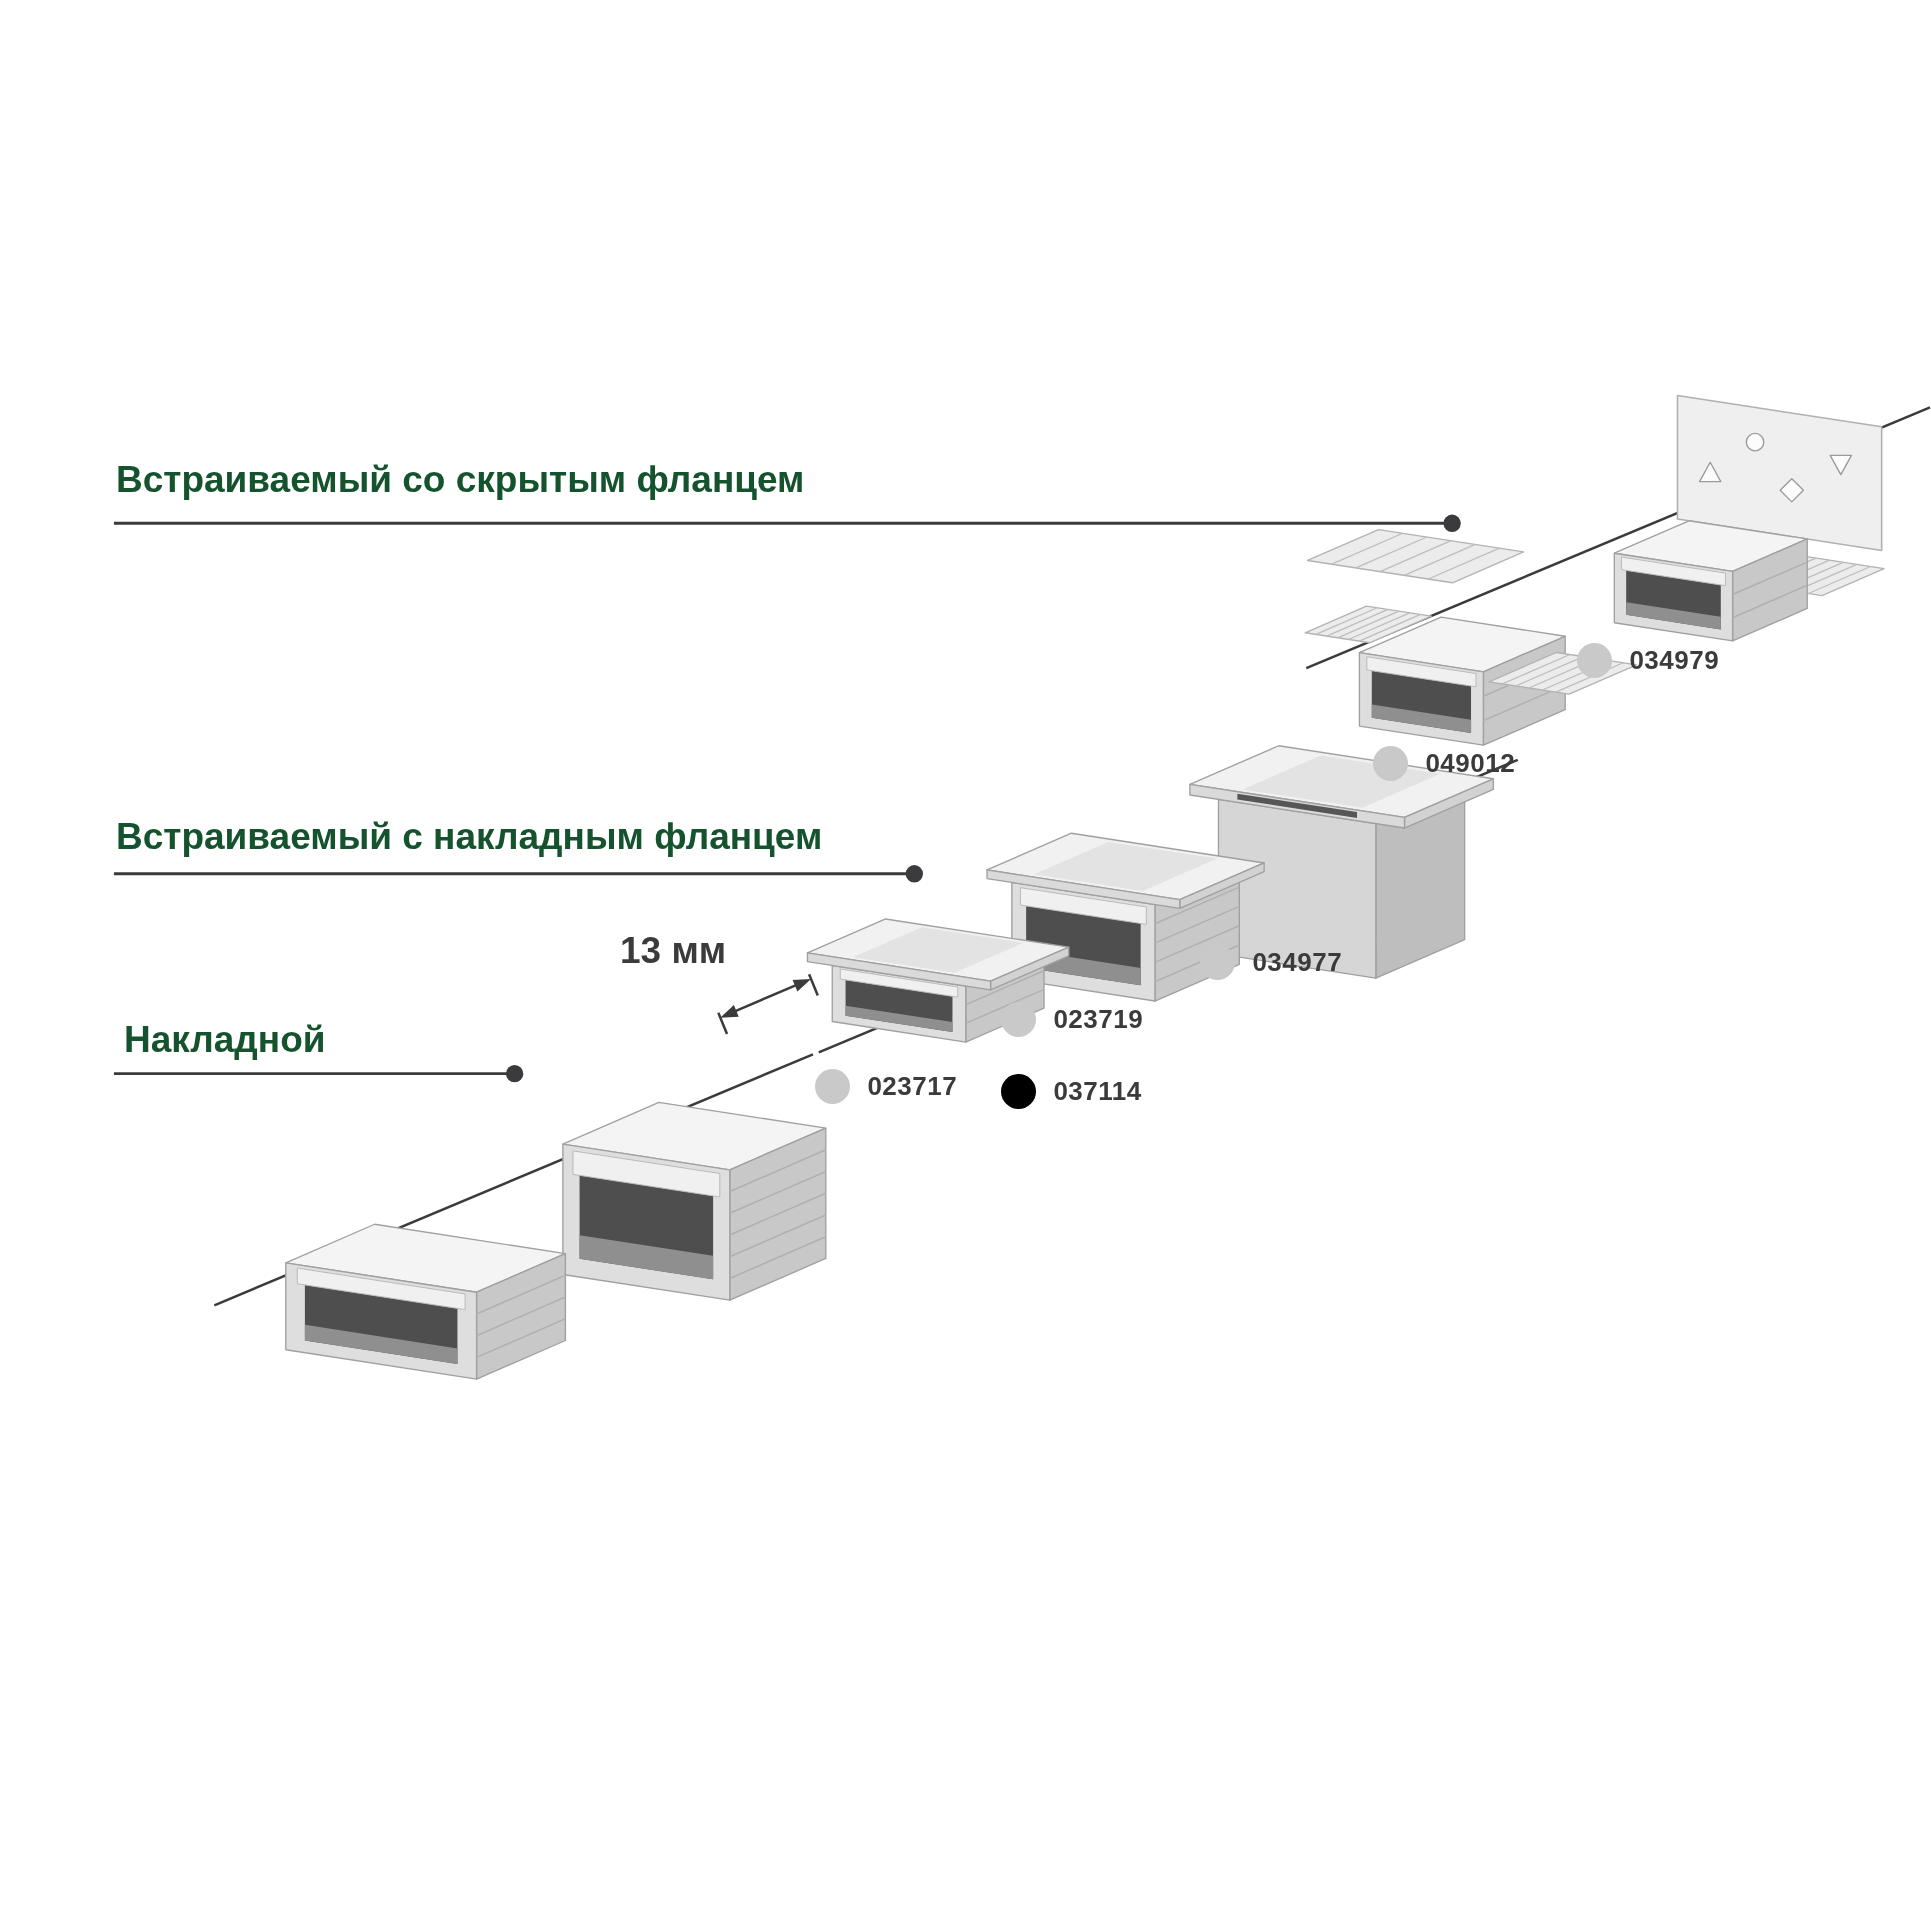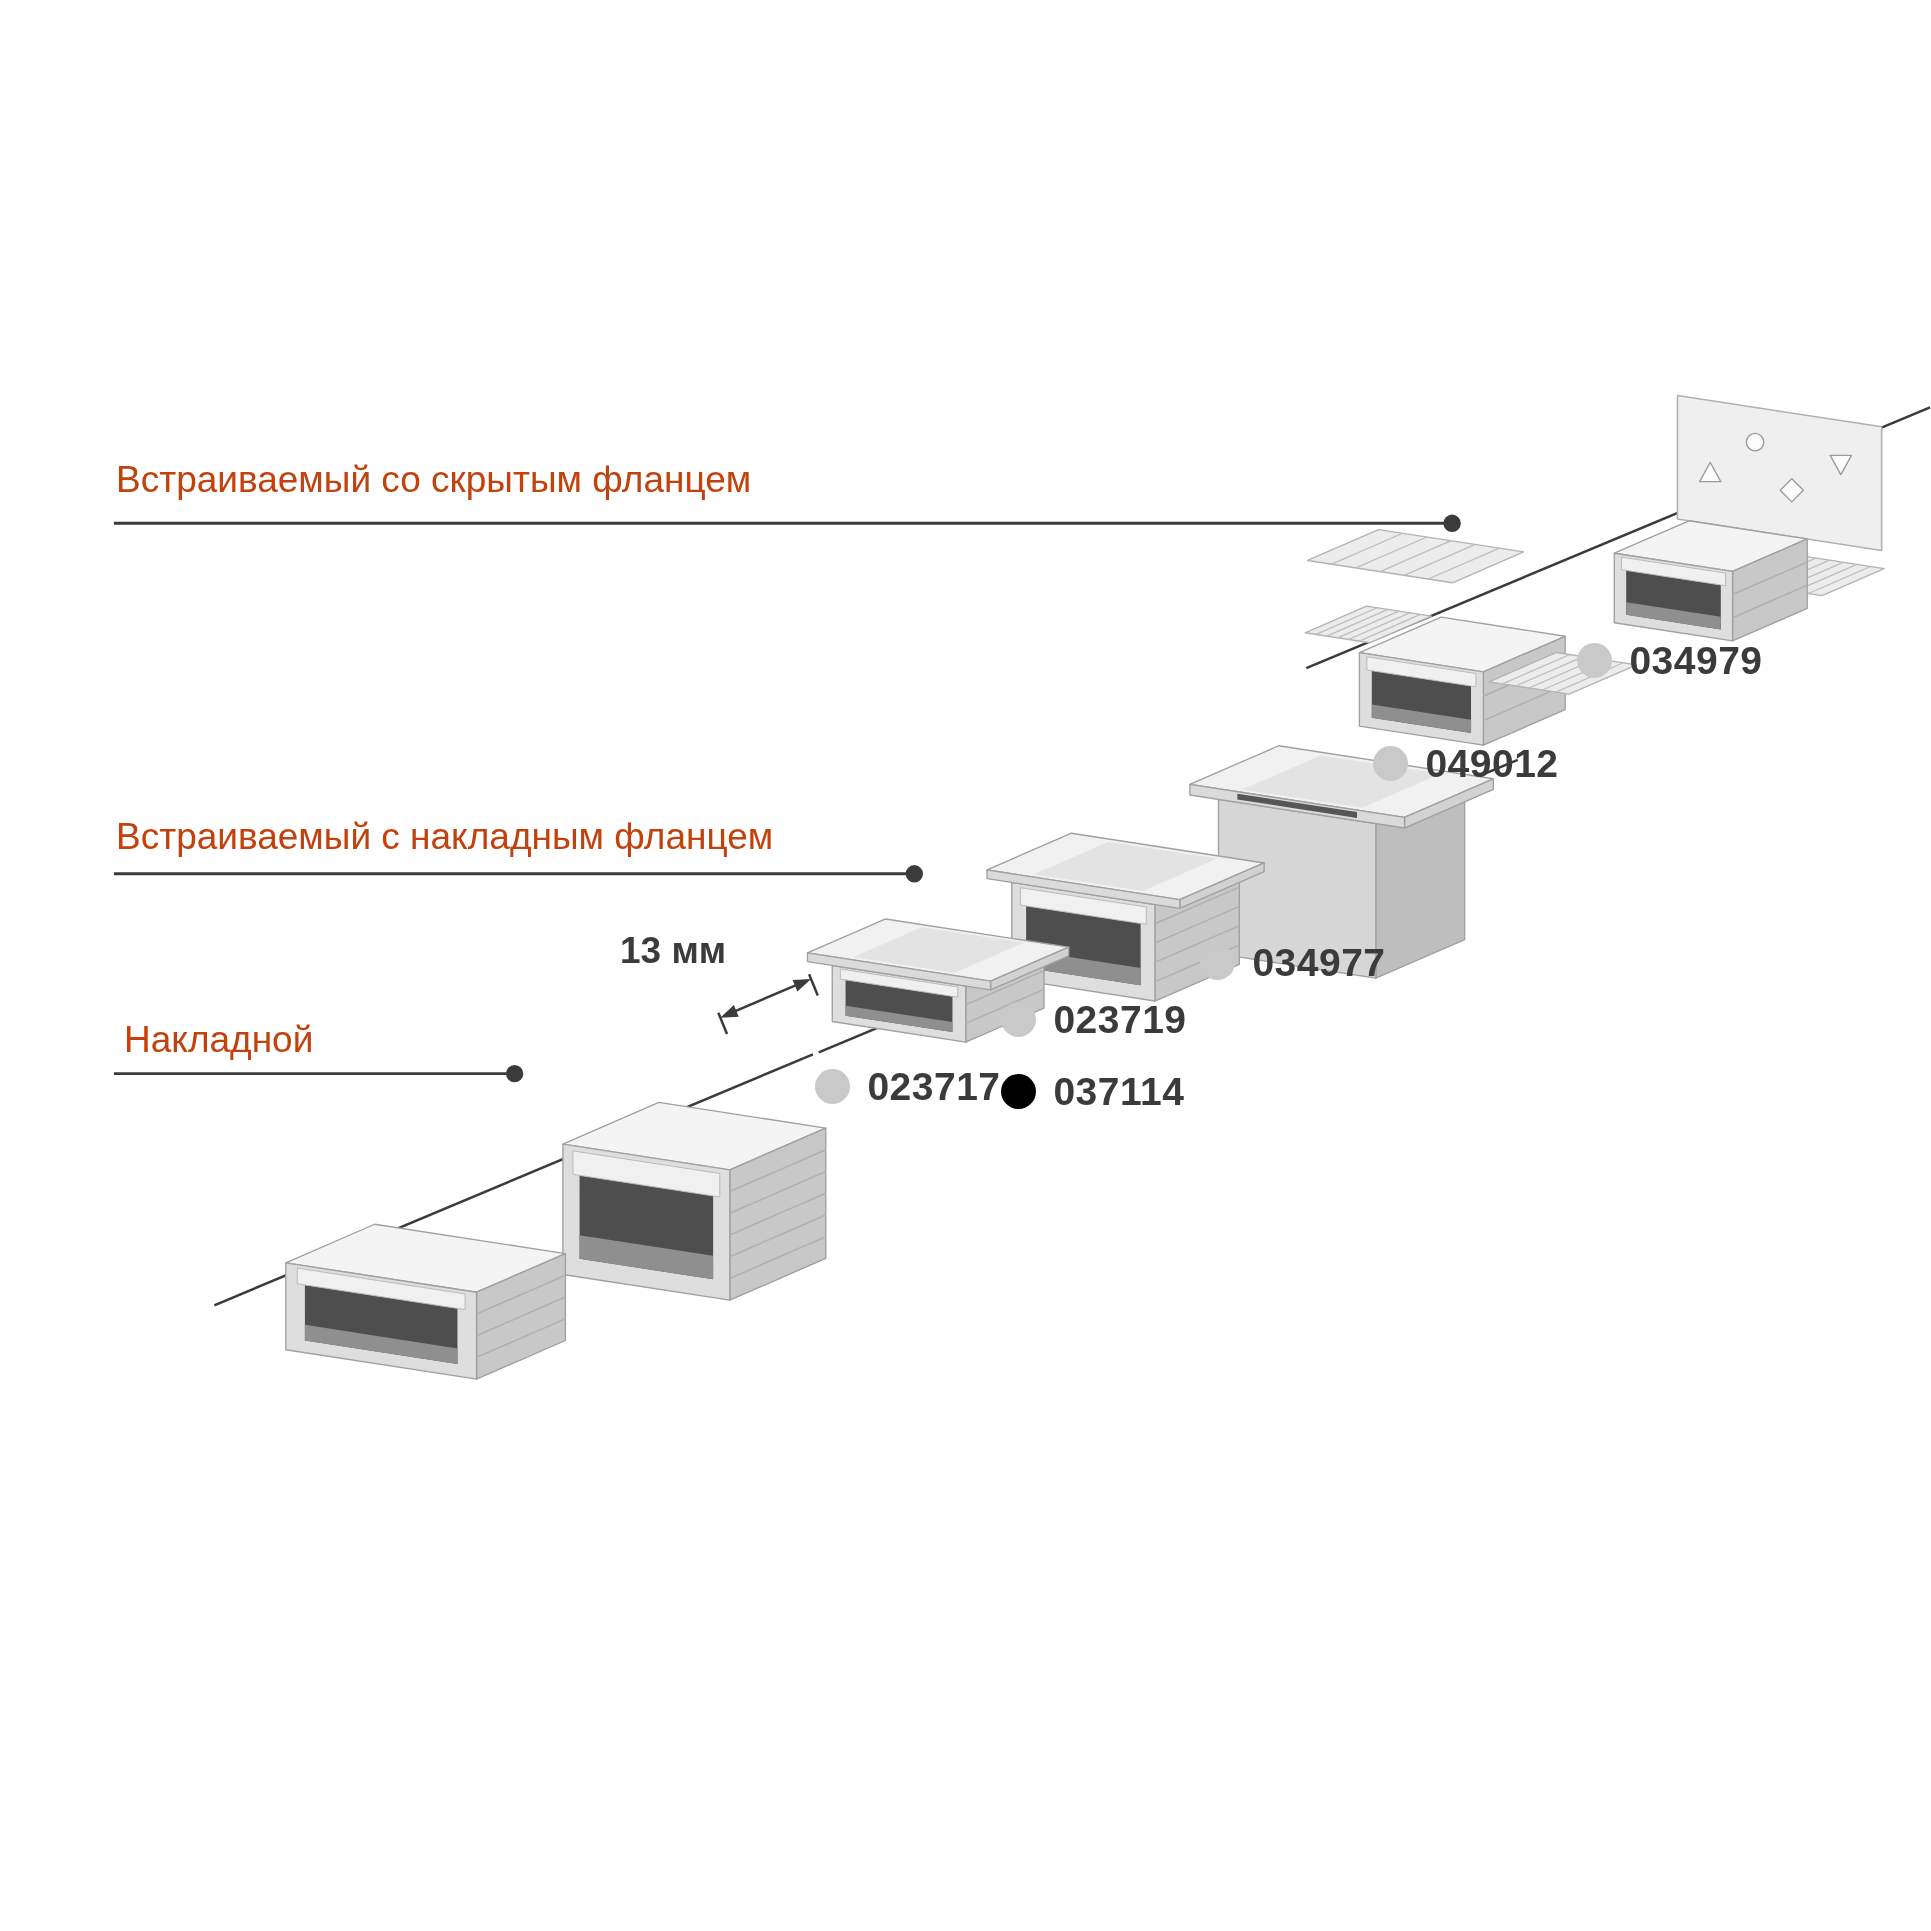--- a/index.html
+++ b/index.html
@@ -1,28 +1,28 @@
 <!DOCTYPE html>
 <html><head>
 <meta charset="utf-8">
 <style>
   *{box-sizing:border-box;margin:0;padding:0}
   html,body{background:#fff}
   body{width:1931px;height:1931px;font-family:"Liberation Sans",sans-serif;}
   .canvas{position:relative;width:1931px;height:1931px;background:#fff;overflow:hidden}
   #scene{position:absolute;left:0;top:0}
-  .cat{position:absolute;font-size:37px;font-weight:normal;color:#c2410c;white-space:nowrap}
+  .cat{position:absolute;font-size:37px;font-weight:bold;color:#14532d;white-space:nowrap}
   .dim{position:absolute;font-size:37px;font-weight:bold;color:#3b3b3d;white-space:nowrap}
   .codes{position:absolute;display:flex;flex-direction:column;gap:29px}
   .code-row{display:flex;align-items:center;gap:17.4px;height:43px}
   .dot{width:35px;height:35px;border-radius:50%;flex:none}
   .dot[data-dot="gray"]{background:#c9c9c9}
   .dot[data-dot="black"]{background:#000}
   .dot[data-dot="white"]{background:#fff;border:2.9px solid #8f8f8f}
-  .code{font-size:39px;font-weight:bold;color:#3b3b3d;letter-spacing:0.5px}
+  .code{font-size:26px;font-weight:bold;color:#3b3b3d;letter-spacing:0.5px}
 </style>
 </head>
 <body>
 
 <div class="canvas">
 
   <svg id="scene" width="1931" height="1931" viewBox="0 0 2000 2000">
     <g stroke="#3b3b3d" stroke-width="2.6">
       <line x1="222" y1="1352" x2="842" y2="1092"></line>
       <line x1="848" y1="1090" x2="1572" y2="787"></line>

